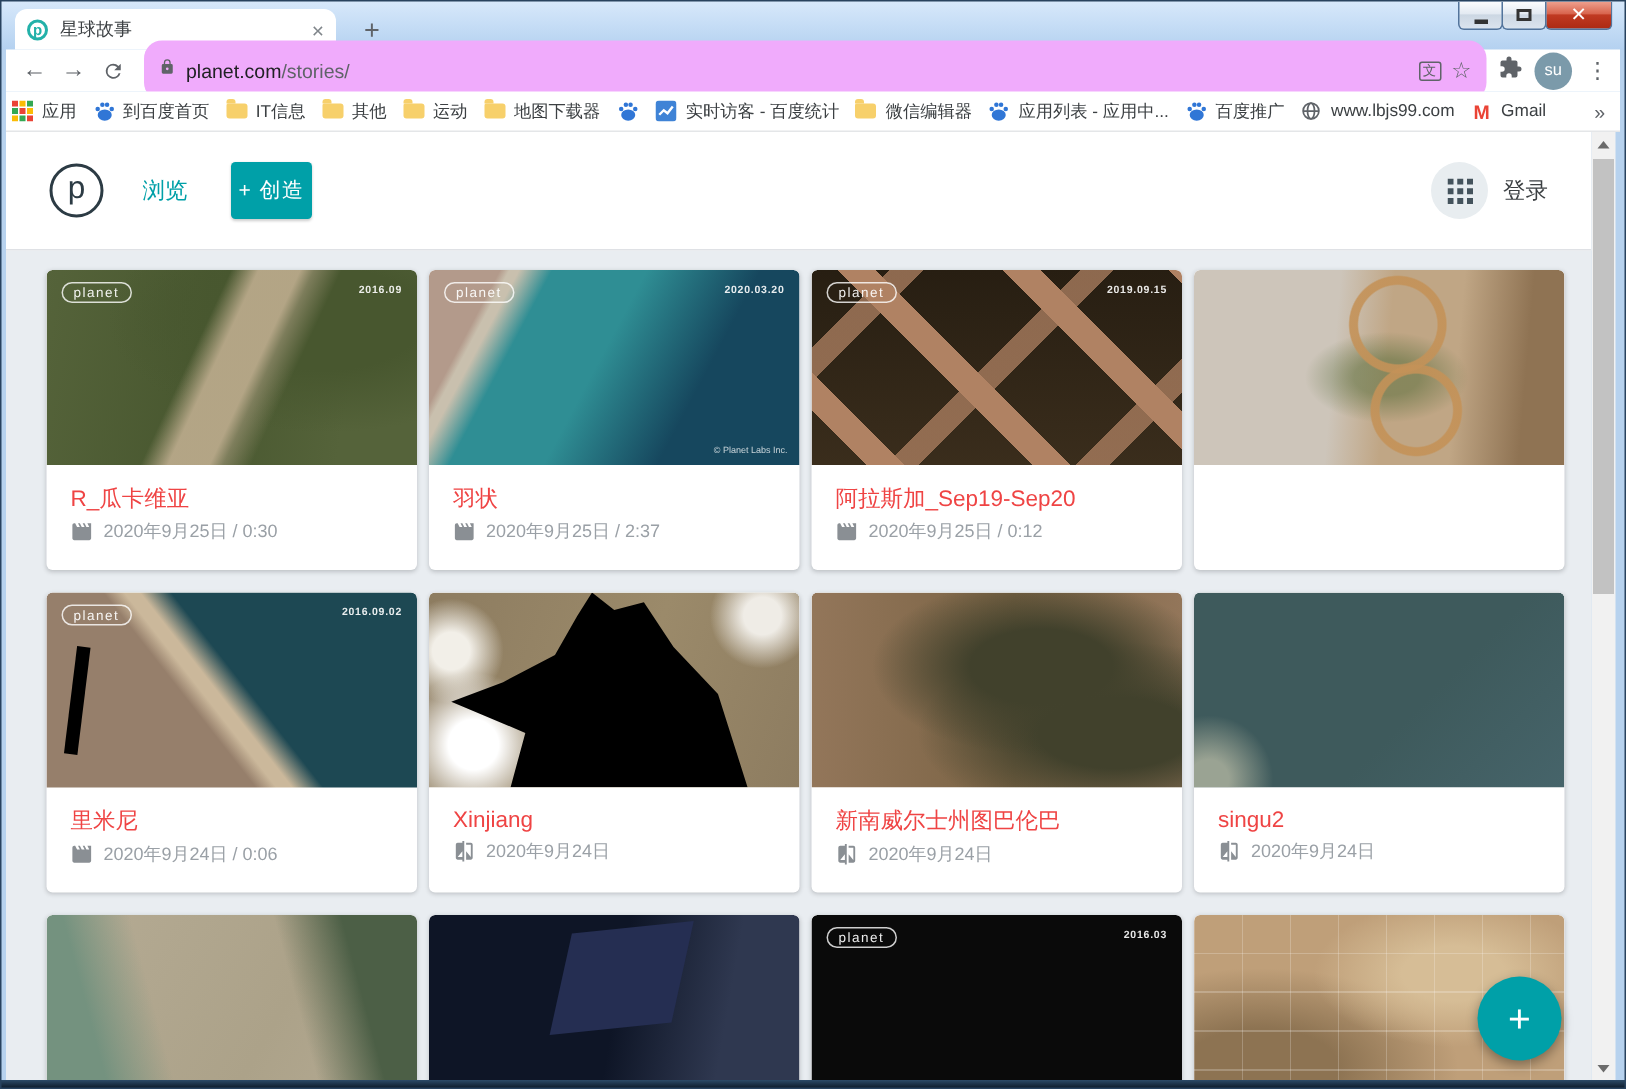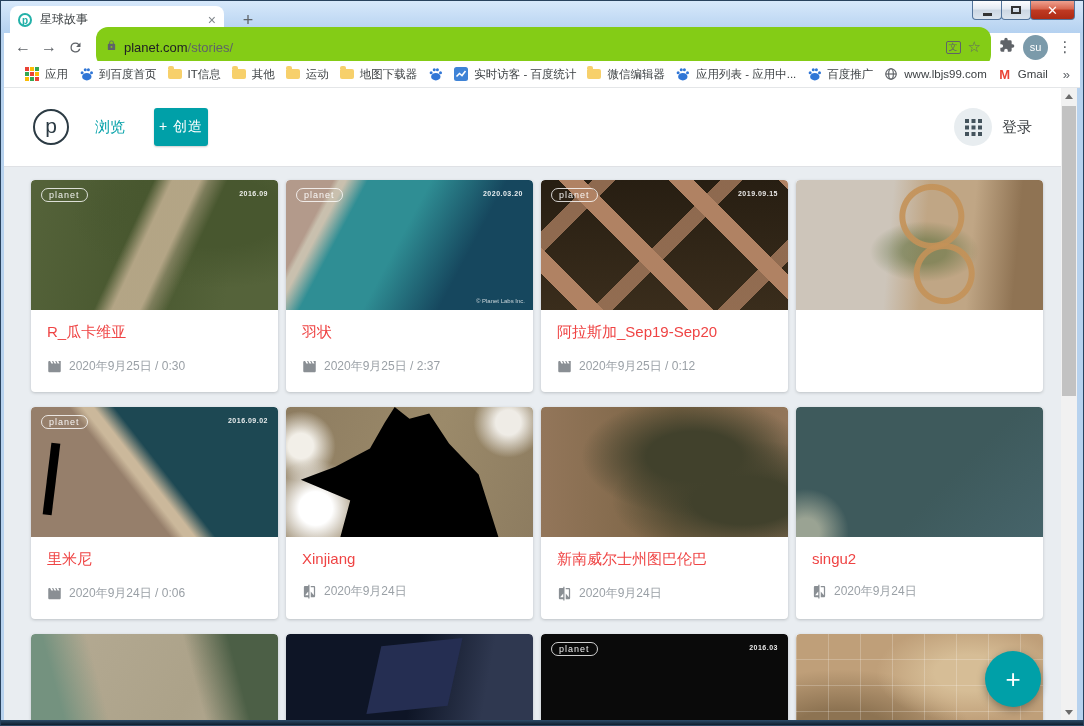--- a/index.html
+++ b/index.html
@@ -28,33 +28,33 @@
             font-size:10px; line-height:11px; text-align:center; font-weight:bold; }
   .tab-title{ margin-left:8px; font-size:12px; color:#3c4043; flex:1; text-align:left; }
   .tab-close{ color:#80868b; font-size:14px; cursor:pointer; }
   .newtab{ position:absolute; left:236px; top:8px; width:24px; height:24px; color:#5f6368;
            font-size:18px; display:flex; align-items:center; justify-content:center; cursor:pointer; }
 
   .toolbar{ position:absolute; left:4px; top:33px; width:1076px; height:28px; background:#fff;
             display:flex; align-items:center; padding:0 6px; }
   .nav-ic{ width:26px; height:24px; display:flex; align-items:center; justify-content:center;
            font-size:16px; color:#5f6368; cursor:pointer; }
-  .omnibox{ flex:1; height:40px; background:#84cc16; border-radius:12px; margin:0 8px;
+  .omnibox{ flex:1; height:40px; background:#f0abfc; border-radius:12px; margin:0 8px;
             display:flex; align-items:center; padding:0 10px; gap:7px; cursor:text;}
   .url{ font-size:13px; color:#202124; flex:1; text-align:left; }
   .url .path{ color:#5f6368; }
   .translate-box{ width:15px; height:13px; border:1px solid #5f6368; border-radius:2px; color:#5f6368;
                   font-size:9px; line-height:11px; text-align:center; cursor:pointer;}
   .star{ color:#5f6368; font-size:15px; cursor:pointer; }
   .avatar{ width:25px; height:25px; border-radius:50%; background:#7b9aaa; color:#fff; font-size:11px;
            display:flex; align-items:center; justify-content:center; margin:0 8px; cursor:pointer;}
   .dots{ color:#5f6368; font-size:15px; width:18px; text-align:center; cursor:pointer;}
 
   .bookmarks{ position:absolute; left:4px; top:61px; width:1076px; height:27px; background:#fff;
-              border-bottom:1px solid #e4e6e8; display:flex; align-items:center; padding:0 26px 0 20px; gap:10px; overflow:hidden;}
+              border-bottom:1px solid #e4e6e8; display:flex; align-items:center; padding:0 26px 0 3px; gap:10px; overflow:hidden;}
   .bm{ display:flex; align-items:center; gap:5px; cursor:pointer; white-space:nowrap;}
   .bm-label{ font-size:11.5px; color:#3c4043; }
   .bm-ic{ width:16px; height:16px; display:flex; align-items:center; justify-content:center; }
   .folder-ic{ position:relative; width:14px; height:10px; background:var(--folder-yellow); border-radius:1px 2px 2px 2px; }
   .folder-ic::before{ content:""; position:absolute; left:0; top:-3px; width:6px; height:3px;
                       background:var(--folder-yellow); border-radius:2px 2px 0 0; }
   .gmail-ic{ color:var(--gmail-red); font-weight:bold; font-size:13px; }
   .bm-overflow{ position:absolute; right:10px; color:#5f6368; font-size:13px; cursor:pointer;}
 
   
@@ -74,21 +74,21 @@
   .grid{ display:grid; grid-template-columns:repeat(4,247px); gap:15px 8px; margin:13px 0 0 27px; }
   .card{ background:#fff; border-radius:4px; box-shadow:0 1px 3px rgba(60,64,67,.25); overflow:hidden; cursor:pointer;}
   .thumb{ position:relative; height:130px; border-radius:4px 4px 0 0; overflow:hidden; }
   .wm{ position:absolute; left:10px; top:8px; color:rgba(255,255,255,.92); font-size:9px; letter-spacing:1px;
        border:1px solid rgba(255,255,255,.8); border-radius:9px; padding:1px 7px; }
   .stamp{ position:absolute; right:10px; top:10px; color:rgba(255,255,255,.9); font-size:7px; font-weight:bold; letter-spacing:.5px;}
   .cpy{ position:absolute; right:8px; bottom:6px; color:rgba(255,255,255,.75); font-size:6px; }
   .extra{ display:none; position:absolute; }
   .info{ padding:13px 16px 17px; }
   .card-title{ font-size:15px; color:#ef4444; }
-  .meta{ margin-top:16px; display:flex; align-items:center; gap:7px; color:#9aa0a6; }
+  .meta{ margin-top:4px; display:flex; align-items:center; gap:7px; color:#9aa0a6; }
   .meta svg{ flex:none; }
   .meta-date{ font-size:12px; }
 
   
   .t-river-green{ background:
       linear-gradient(115deg,transparent 0 40%, rgba(185,169,138,.95) 46% 55%, rgba(160,150,120,.6) 58%, transparent 64%),
       radial-gradient(ellipse at 75% 25%, var(--c2) 0 25%, transparent 55%),
       linear-gradient(100deg, var(--c1), var(--c2) 45%, var(--c1) 80%); }
   .t-coast-teal{ background:
       linear-gradient(118deg, var(--c3) 0 15%, #c9c0ae 17% 19%, var(--c2) 26% 46%, var(--c1) 70%); }

